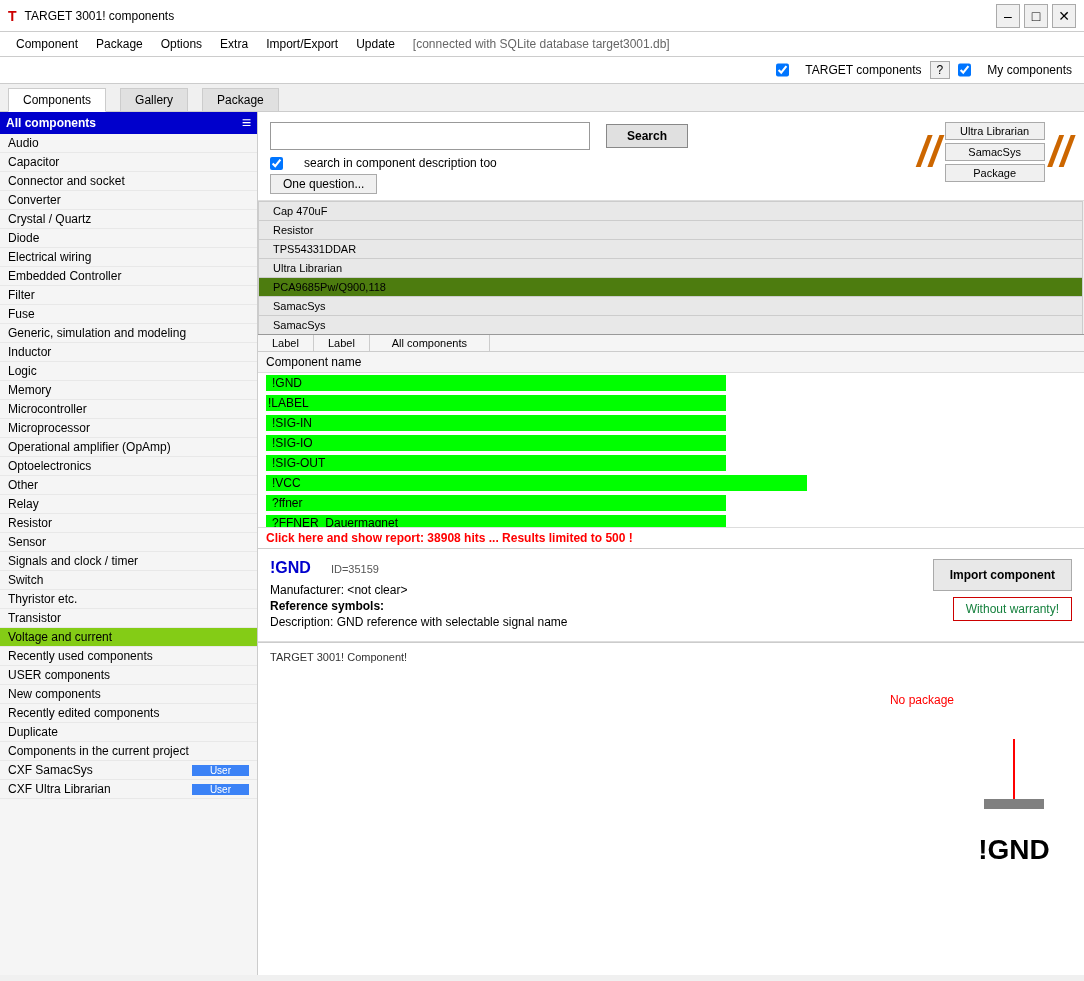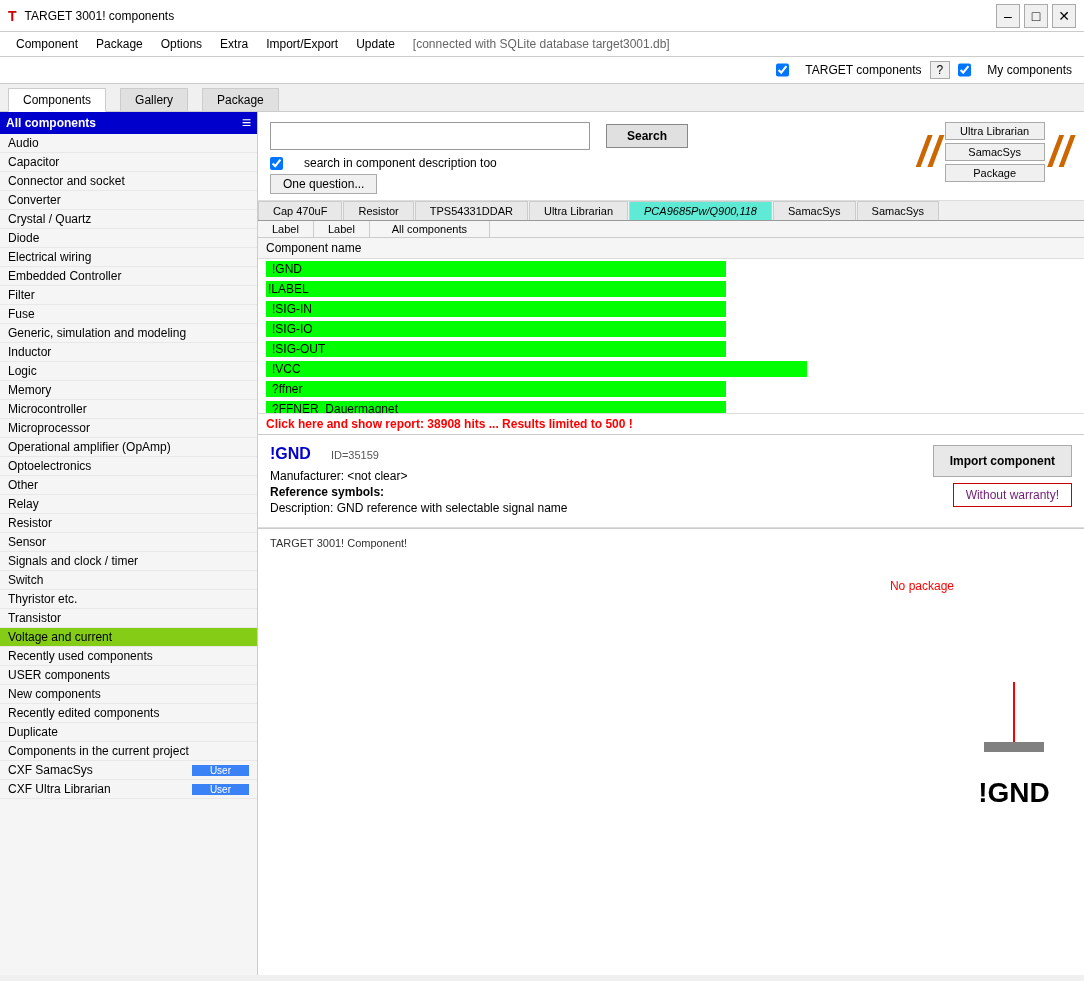--- a/index.html
+++ b/index.html
@@ -33,25 +33,25 @@
     .sidebar-item.selected { background: #84cc16; }
     .sidebar-item.user-item { display: flex; align-items: center; justify-content: space-between; }
     .user-badge { background: #3b82f6; color: #fff; padding: 0 18px; font-size: 10px; }
 
     .content-area { flex: 1; display: flex; flex-direction: column; overflow: hidden; background: #fff; }
     .search-input { width: 320px; height: 28px; border: 1px solid #999; padding: 2px 6px; font-size: 12px; }
     .search-btn { padding: 4px 20px; border: 1px solid #888; background: #e0e0e0; cursor: pointer; font-size: 12px; font-weight: bold; }
     .one-question-btn { border: 1px solid #aaa; background: #f0f0f0; padding: 2px 12px; cursor: pointer; font-size: 12px; }
     .service-btn { border: 1px solid #aaa; background: #f0f0f0; padding: 2px 8px; cursor: pointer; font-size: 11px; width: 100px; text-align: center; }
     .comp-tab { padding: 3px 14px; border: 1px solid #ccc; border-bottom: none; background: #e8e8e8; cursor: pointer; font-size: 11px; margin-right: 1px; white-space: nowrap; }
-    .comp-tab.active { background: #5eead4; font-style: italic; }
+    .comp-tab.active { background: #4d7c0f; }
 
     .status-bar { background: #fff; border-top: 1px solid #ddd; padding: 3px 8px; color: red; font-size: 12px; cursor: pointer; }
     .import-btn { border: 1px solid #aaa; background: #e8e8e8; padding: 8px 16px; cursor: pointer; font-size: 12px; font-weight: bold; }
-    .warranty-btn { border: 1px solid #cc0000; color: #701a75; background: #fff; padding: 4px 12px; cursor: pointer; font-size: 12px; }
+    .warranty-btn { border: 1px solid #cc0000; color: #15803d; background: #fff; padding: 4px 12px; cursor: pointer; font-size: 12px; }
   </style>
 </head>
 <body>
 
 <div class="title-bar">
   <div class="title-bar-left">
     <span style="color:#cc0000;font-weight:bold;font-size:14px;">T</span>
     <span>TARGET 3001! components</span>
   </div>
   <div class="title-bar-controls">
@@ -163,21 +163,21 @@
           <button class="service-btn">Ultra Librarian</button>
           <button class="service-btn">SamacSys</button>
           <button class="service-btn">Package</button>
         </div>
         <div style="display:flex;flex-direction:column;align-items:center;">
           <span style="font-size:42px;font-weight:bold;color:#cc6600;line-height:1;font-style:italic;">//</span>
         </div>
       </div>
     </div>
 
-    <div style="display:flex;border-bottom:1px solid #999;overflow-x:auto;background:#f0f0f0;">
+    <div style="display:flex;border-bottom:1px solid #999;overflow-x:auto;background:#f0f0f0;flex-direction:column;">
       <div class="comp-tab">Cap 470uF</div>
       <div class="comp-tab">Resistor</div>
       <div class="comp-tab">TPS54331DDAR</div>
       <div class="comp-tab">Ultra Librarian</div>
       <div class="comp-tab active">PCA9685Pw/Q900,118</div>
       <div class="comp-tab">SamacSys</div>
       <div class="comp-tab">SamacSys</div>
     </div>
 
     <div style="display:flex;border-bottom:1px solid #ccc;background:#f5f5f5;font-size:11px;">

